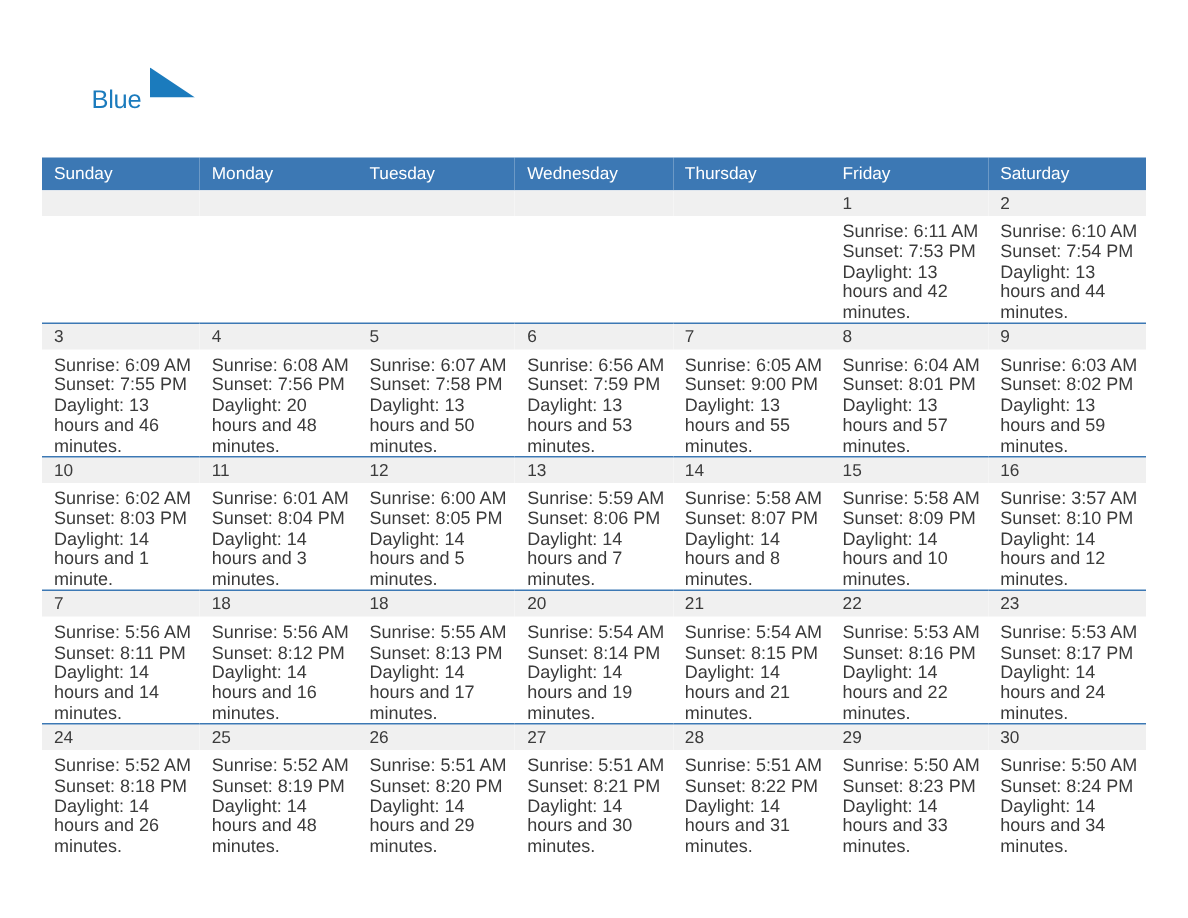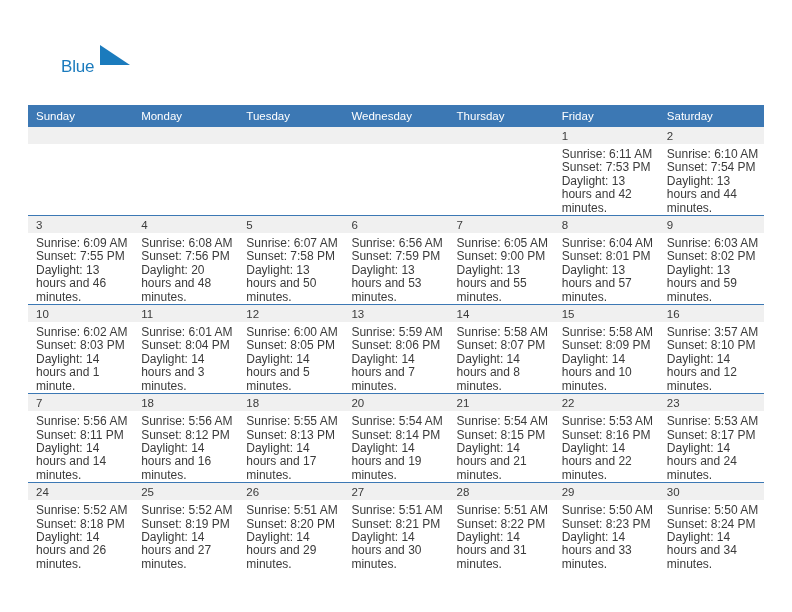--- a/index.html
+++ b/index.html
@@ -429,21 +429,21 @@
             <div>Sunrise: 5:52 AM</div>
             <div>Sunset: 8:18 PM</div>
             <div class="wrap">Daylight: 14 hours and 26 minutes.</div>
           </div>
         </td>
         <td>
           <div class="daynum-band">25</div>
           <div class="cell-body">
             <div>Sunrise: 5:52 AM</div>
             <div>Sunset: 8:19 PM</div>
-            <div class="wrap">Daylight: 14 hours and 27 minutes.</div>
+            <div class="wrap">Daylight: 14 hours and 48 minutes.</div>
           </div>
         </td>
         <td>
           <div class="daynum-band">26</div>
           <div class="cell-body">
             <div>Sunrise: 5:51 AM</div>
             <div>Sunset: 8:20 PM</div>
             <div class="wrap">Daylight: 14 hours and 29 minutes.</div>
           </div>
         </td>

